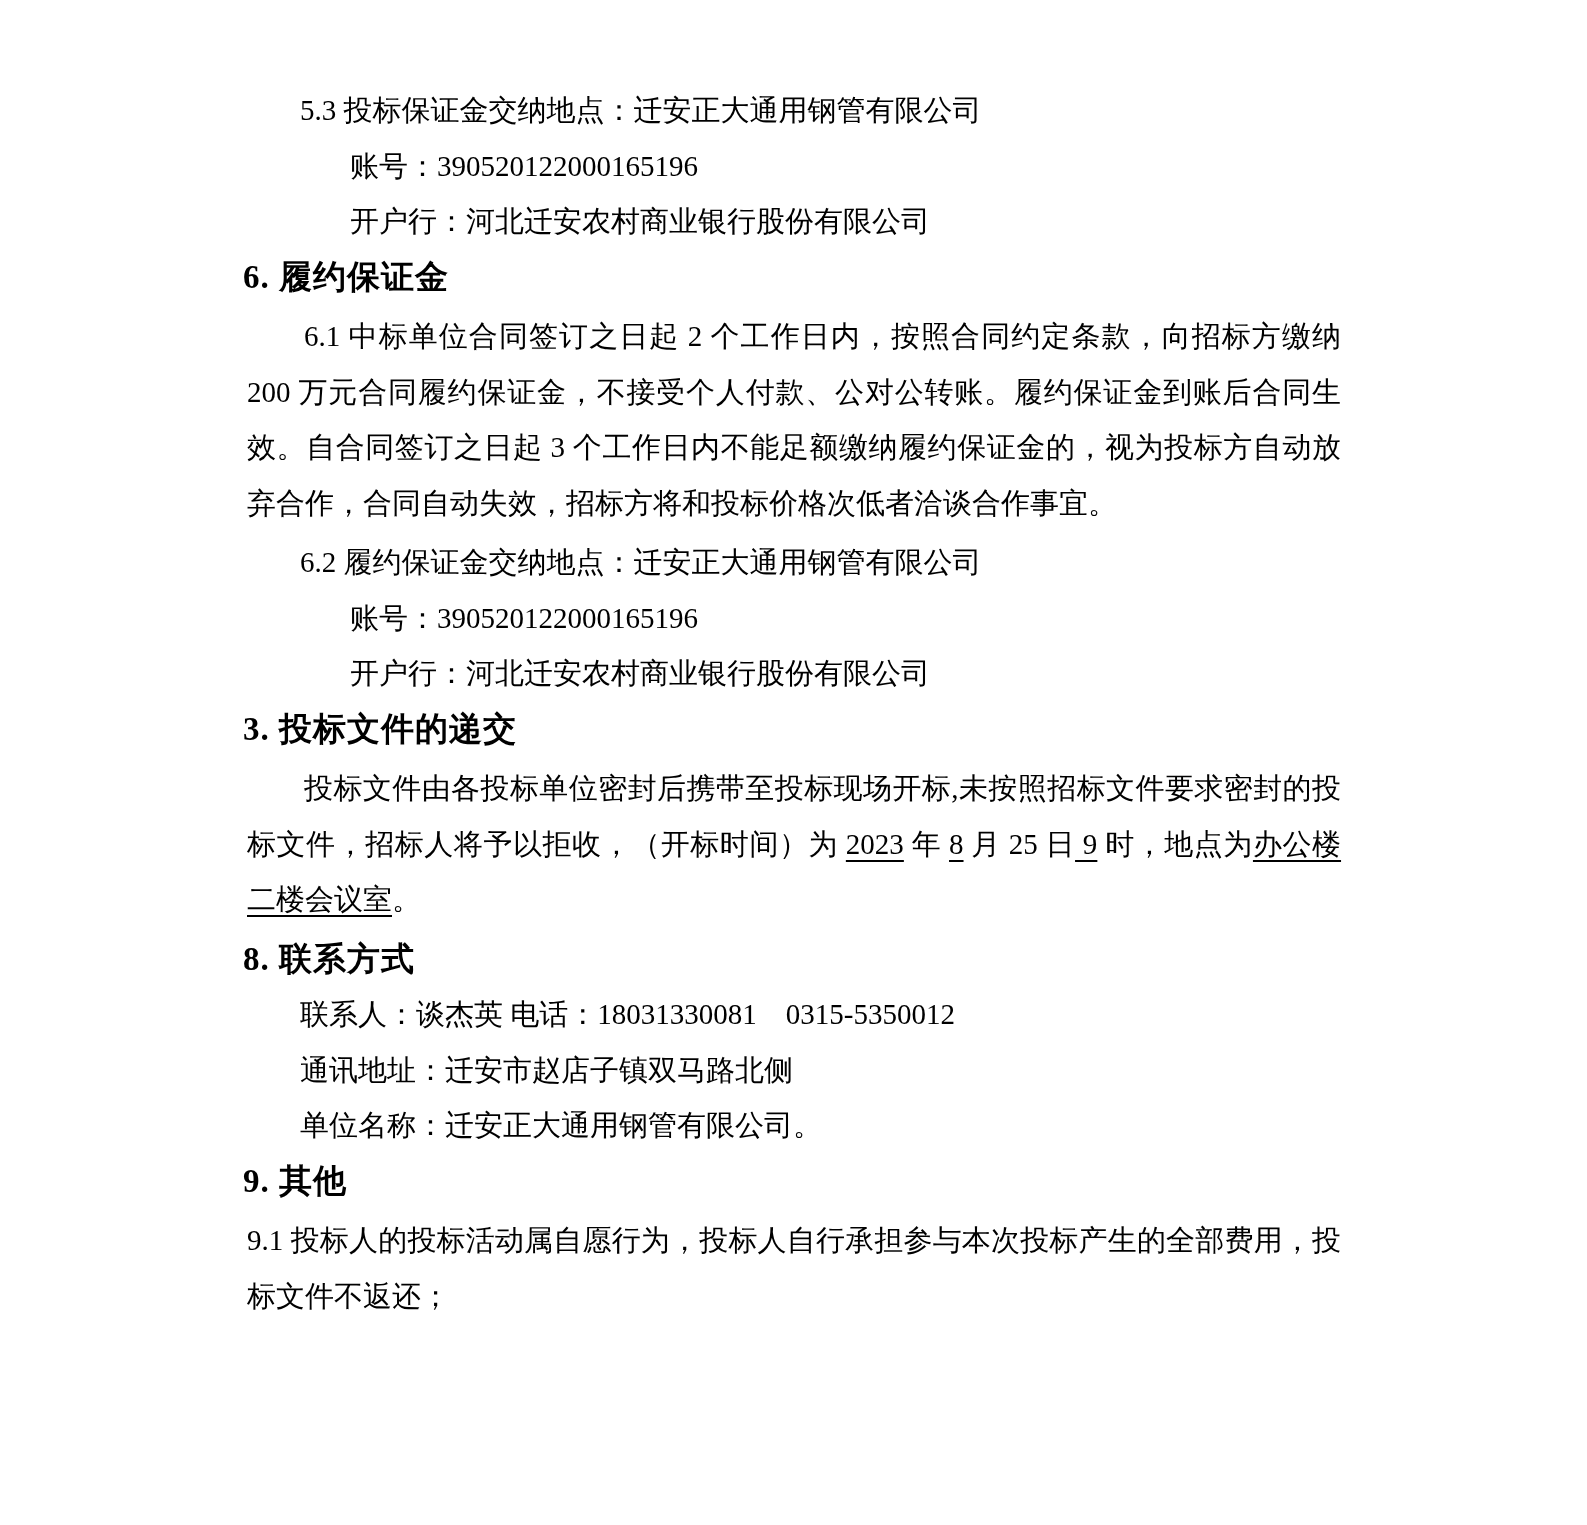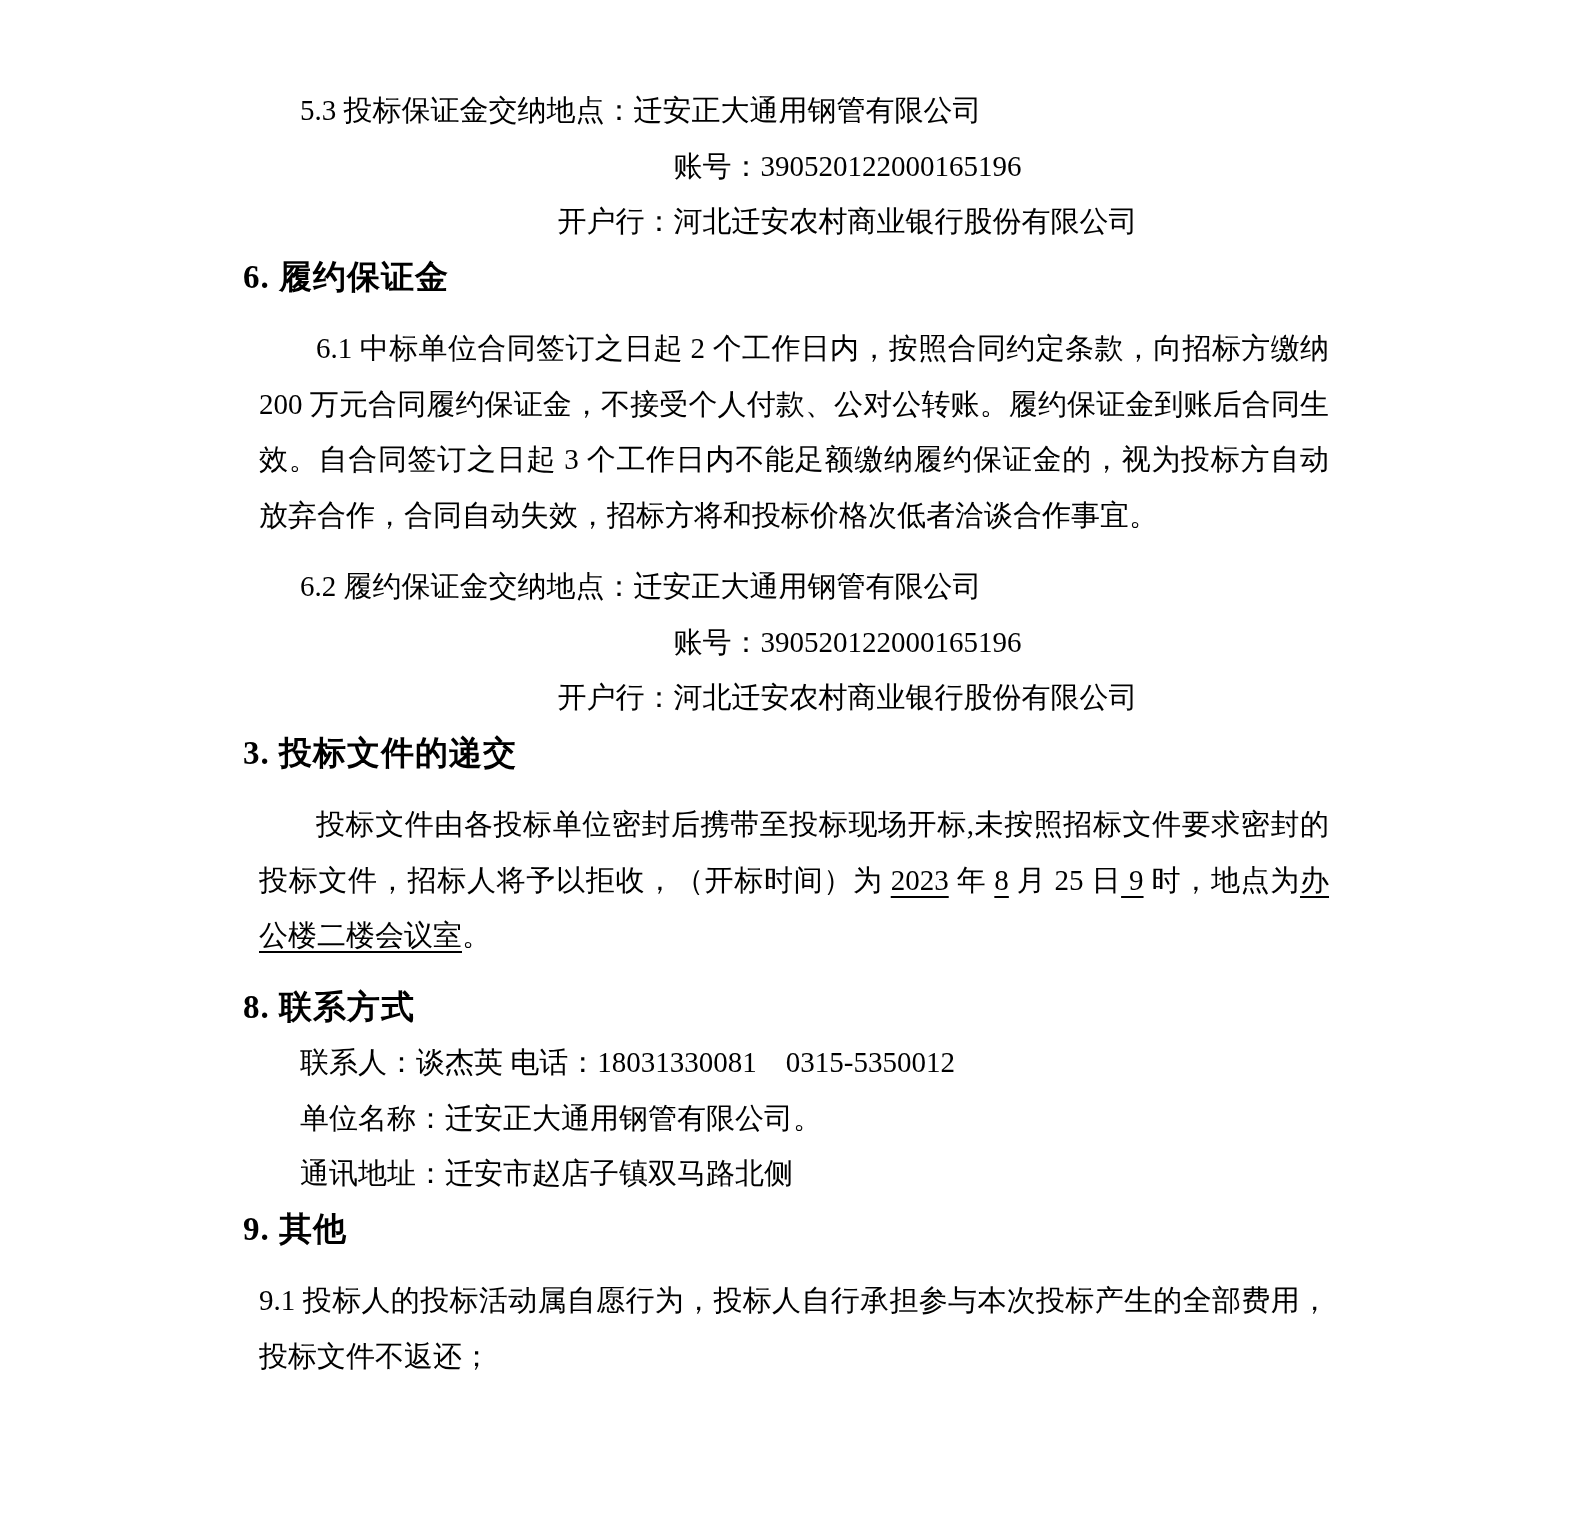--- a/index.html
+++ b/index.html
@@ -20,25 +20,25 @@
   }
   .line {
     font-size: 29px;
     line-height: 55.5px;
     white-space: pre-wrap;
     margin: 0;
   }
   .para {
     font-size: 29px;
     line-height: 55.5px;
-    margin: 16px;
+    margin: 4px;
     text-align: justify;
   }
   .indent-2 { text-indent: 57px; }
-  .indent-4 { text-indent: 107px; text-align: center; }
+  .indent-4 { text-indent: 107px; }
   .heading {
     font-size: 33px;
     line-height: 55.5px;
     font-weight: bold;
     margin: 0;
     letter-spacing: 1px;
   }
   .u {
     text-decoration: underline;
     text-underline-offset: 6px;
@@ -59,19 +59,19 @@
   <p class="line indent-4">账号：390520122000165196</p>
   <p class="line indent-4">开户行：河北迁安农村商业银行股份有限公司</p>
 
   <h2 class="heading">3. 投标文件的递交</h2>
   <p class="para indent-2">
     <span>投标文件由各投标单位密封后携带至投标现场开标,未按照招标文件要求密封的投标文件，招标人将予以拒收，（开标时间）为 </span><span class="u">2023</span><span> 年 </span><span class="u">8</span><span> 月 25 日</span><span class="u"> 9</span><span> 时，地点为</span><span class="u">办公楼二楼会议室</span><span>。</span>
   </p>
 
   <h2 class="heading">8. 联系方式</h2>
   <p class="line indent-2">联系人：谈杰英 电话：18031330081    0315-5350012</p>
+  <p class="line indent-2">通讯地址：迁安市赵店子镇双马路北侧</p>
   <p class="line indent-2">单位名称：迁安正大通用钢管有限公司。</p>
-  <p class="line indent-2">通讯地址：迁安市赵店子镇双马路北侧</p>
 
   <h2 class="heading">9. 其他</h2>
   <p class="para">9.1 投标人的投标活动属自愿行为，投标人自行承担参与本次投标产生的全部费用，投标文件不返还；</p>
 
 </div>
 
 </body></html>

